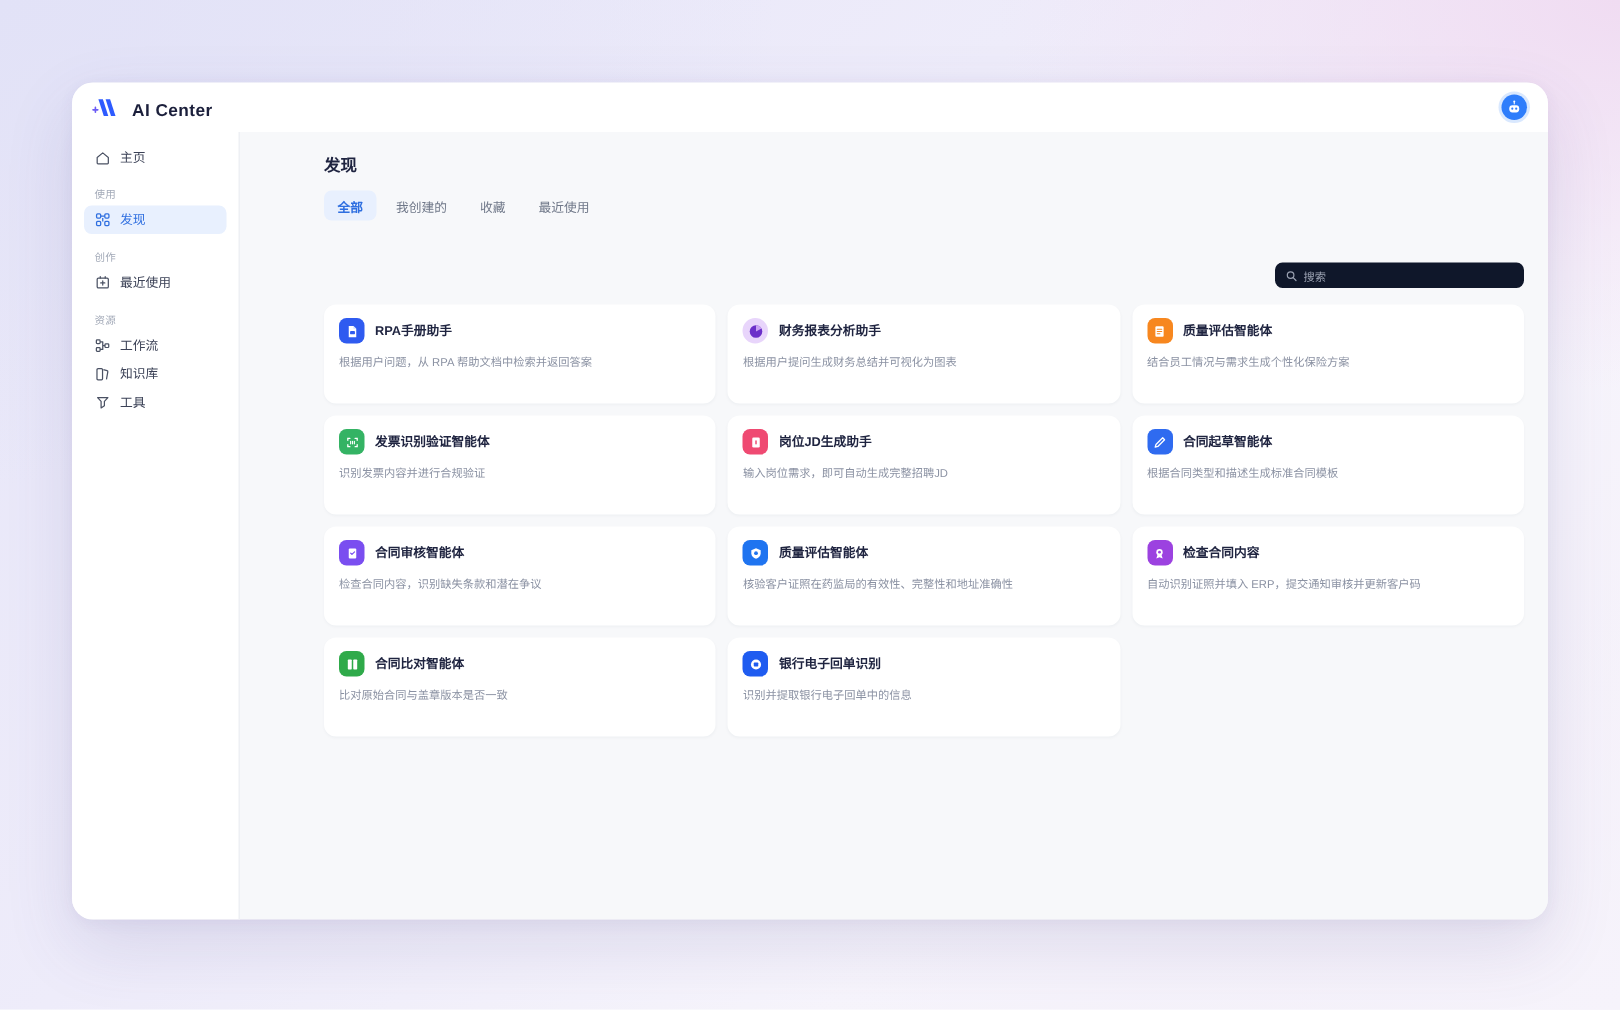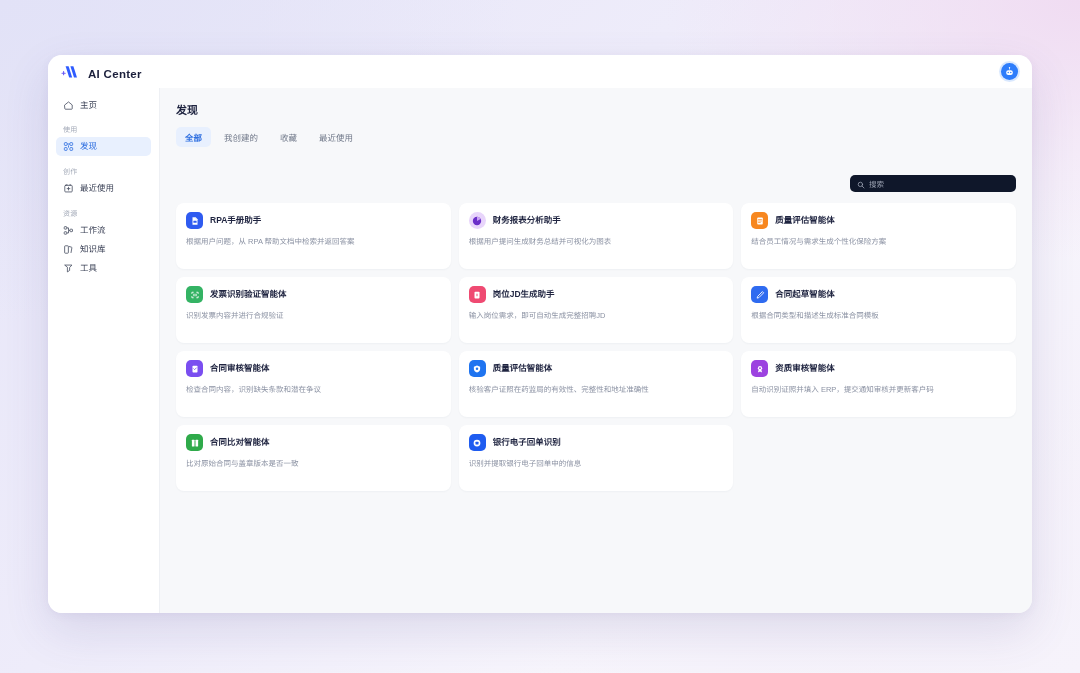--- a/index.html
+++ b/index.html
@@ -49,21 +49,21 @@
   .topbar-spacer { flex: 1; }
   .avatar-btn {
     width: 17px; height: 17px; border-radius: 50%;
     background: #2e7dfb;
     display: flex; align-items: center; justify-content: center;
     cursor: pointer;
     box-shadow: 0 0 0 2px rgba(46,125,251,0.18);
   }
 
   
-  .app-body { flex: 1; display: flex; min-height: 0; }
+  .app-body { flex: 1; display: flex; min-height: 0; gap: 40px; }
 
   
   .sidebar {
     width: 112px;
     background: #ffffff;
     border-right: 1px solid #eef0f4;
     padding: 8px 0 0 0;
     flex: 0 0 112px;
     font-size: 8.5px;
   }
@@ -378,21 +378,21 @@
 
         <div class="card">
           <div class="card-head">
             <span class="card-icon" style="background:#9c42e0">
               <svg width="10" height="10" viewBox="0 0 16 16">
                   <circle cx="8" cy="6.6" r="3.4" fill="#fff"></circle>
                   <circle cx="8" cy="6.6" r="1.5" fill="#9c42e0"></circle>
                   <path d="M5.8 9.6 L4.6 13.4 L8 12 L11.4 13.4 L10.2 9.6 Z" fill="#fff"></path>
                 </svg>
             </span>
-            <span class="card-title">资质审核智能体</span>
+            <span class="card-title">检查合同内容</span>
           </div>
           <div class="card-desc">自动识别证照并填入 ERP，提交通知审核并更新客户码</div>
         </div>
 
         <div class="card">
           <div class="card-head">
             <span class="card-icon" style="background:#2faa4a">
               <svg width="10" height="10" viewBox="0 0 16 16">
                   <rect x="3" y="2.6" width="4.2" height="10.8" rx=".8" fill="#fff"></rect>
                   <rect x="8.8" y="2.6" width="4.2" height="10.8" rx=".8" fill="#fff"></rect>

